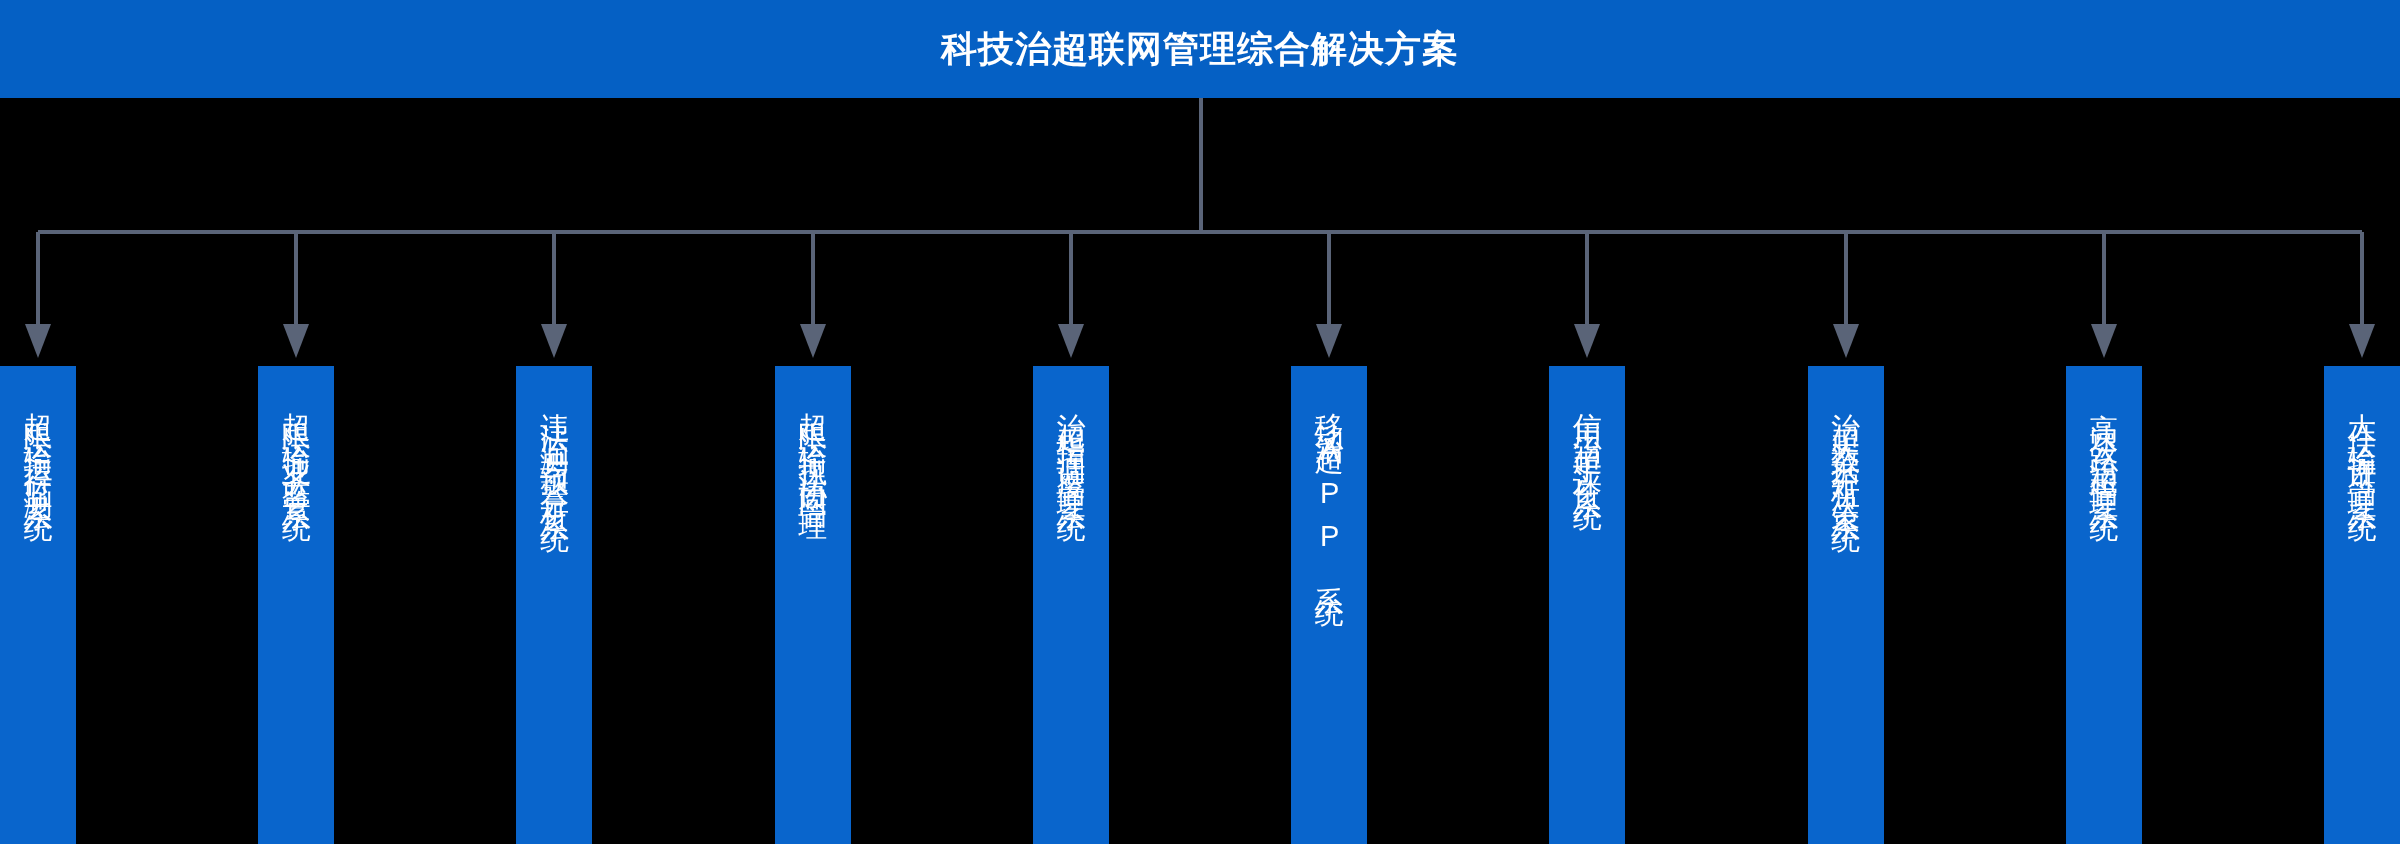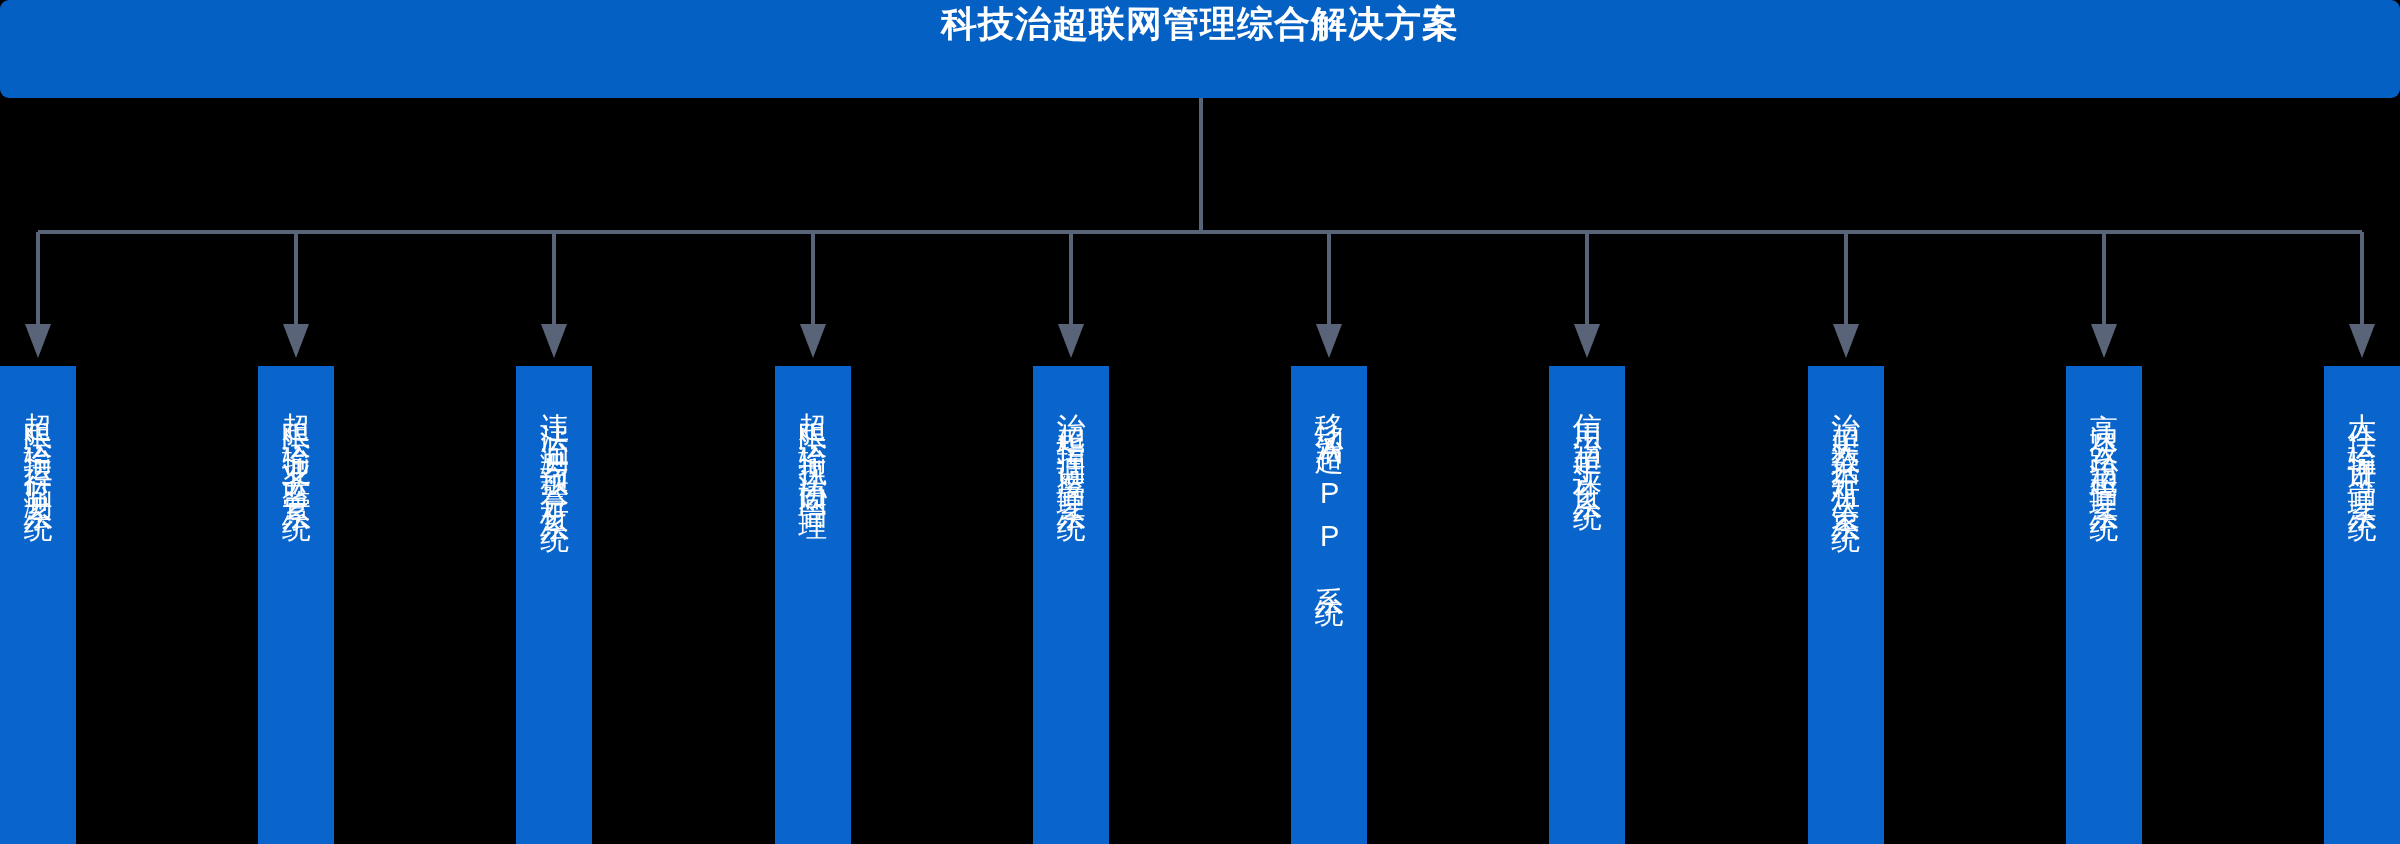--- a/index.html
+++ b/index.html
@@ -16,22 +16,22 @@
     overflow: hidden;
   }
   
   .header {
     position: absolute;
     top: 0; left: 0;
     width: 2400px;
     height: 98px;
     background: #0560C4;
     display: flex;
+    align-items: center;
     justify-content: center;
-    border-radius: 9px;
   }
   .header .title {
     color: #ffffff;
     font-size: 36px;
     font-weight: 700;
     letter-spacing: 1px;
   }
   
   .stem {
     position: absolute;

